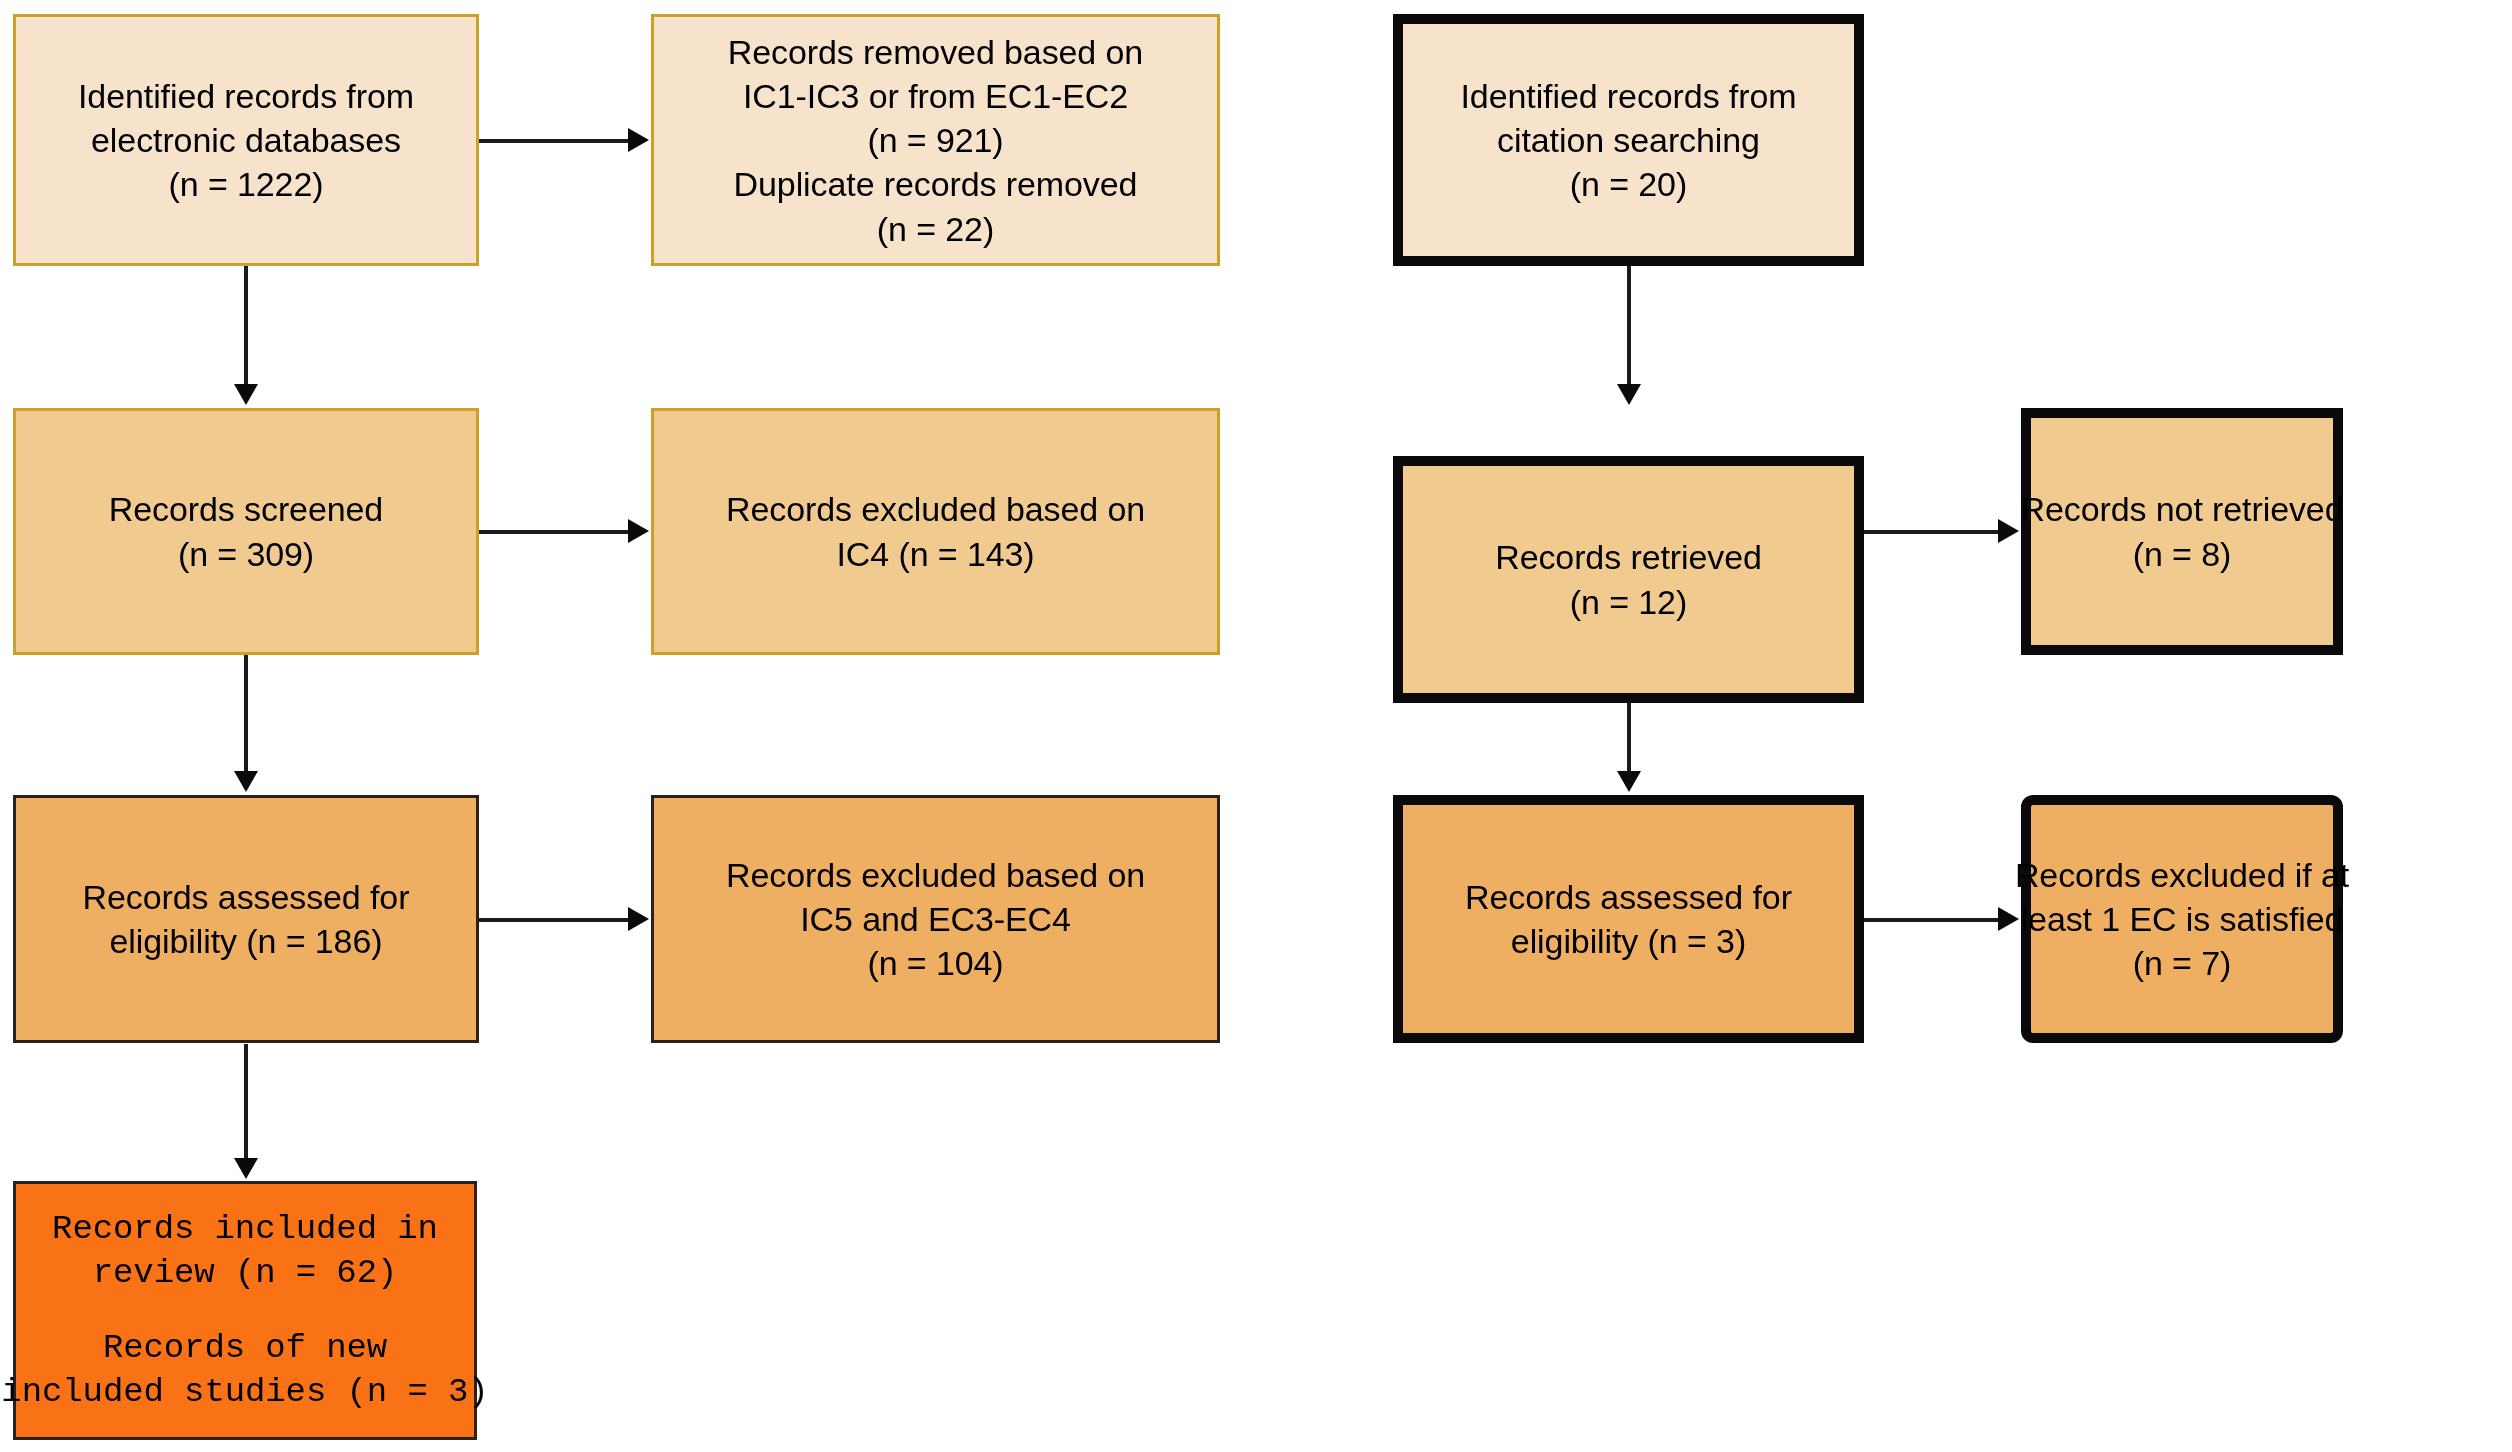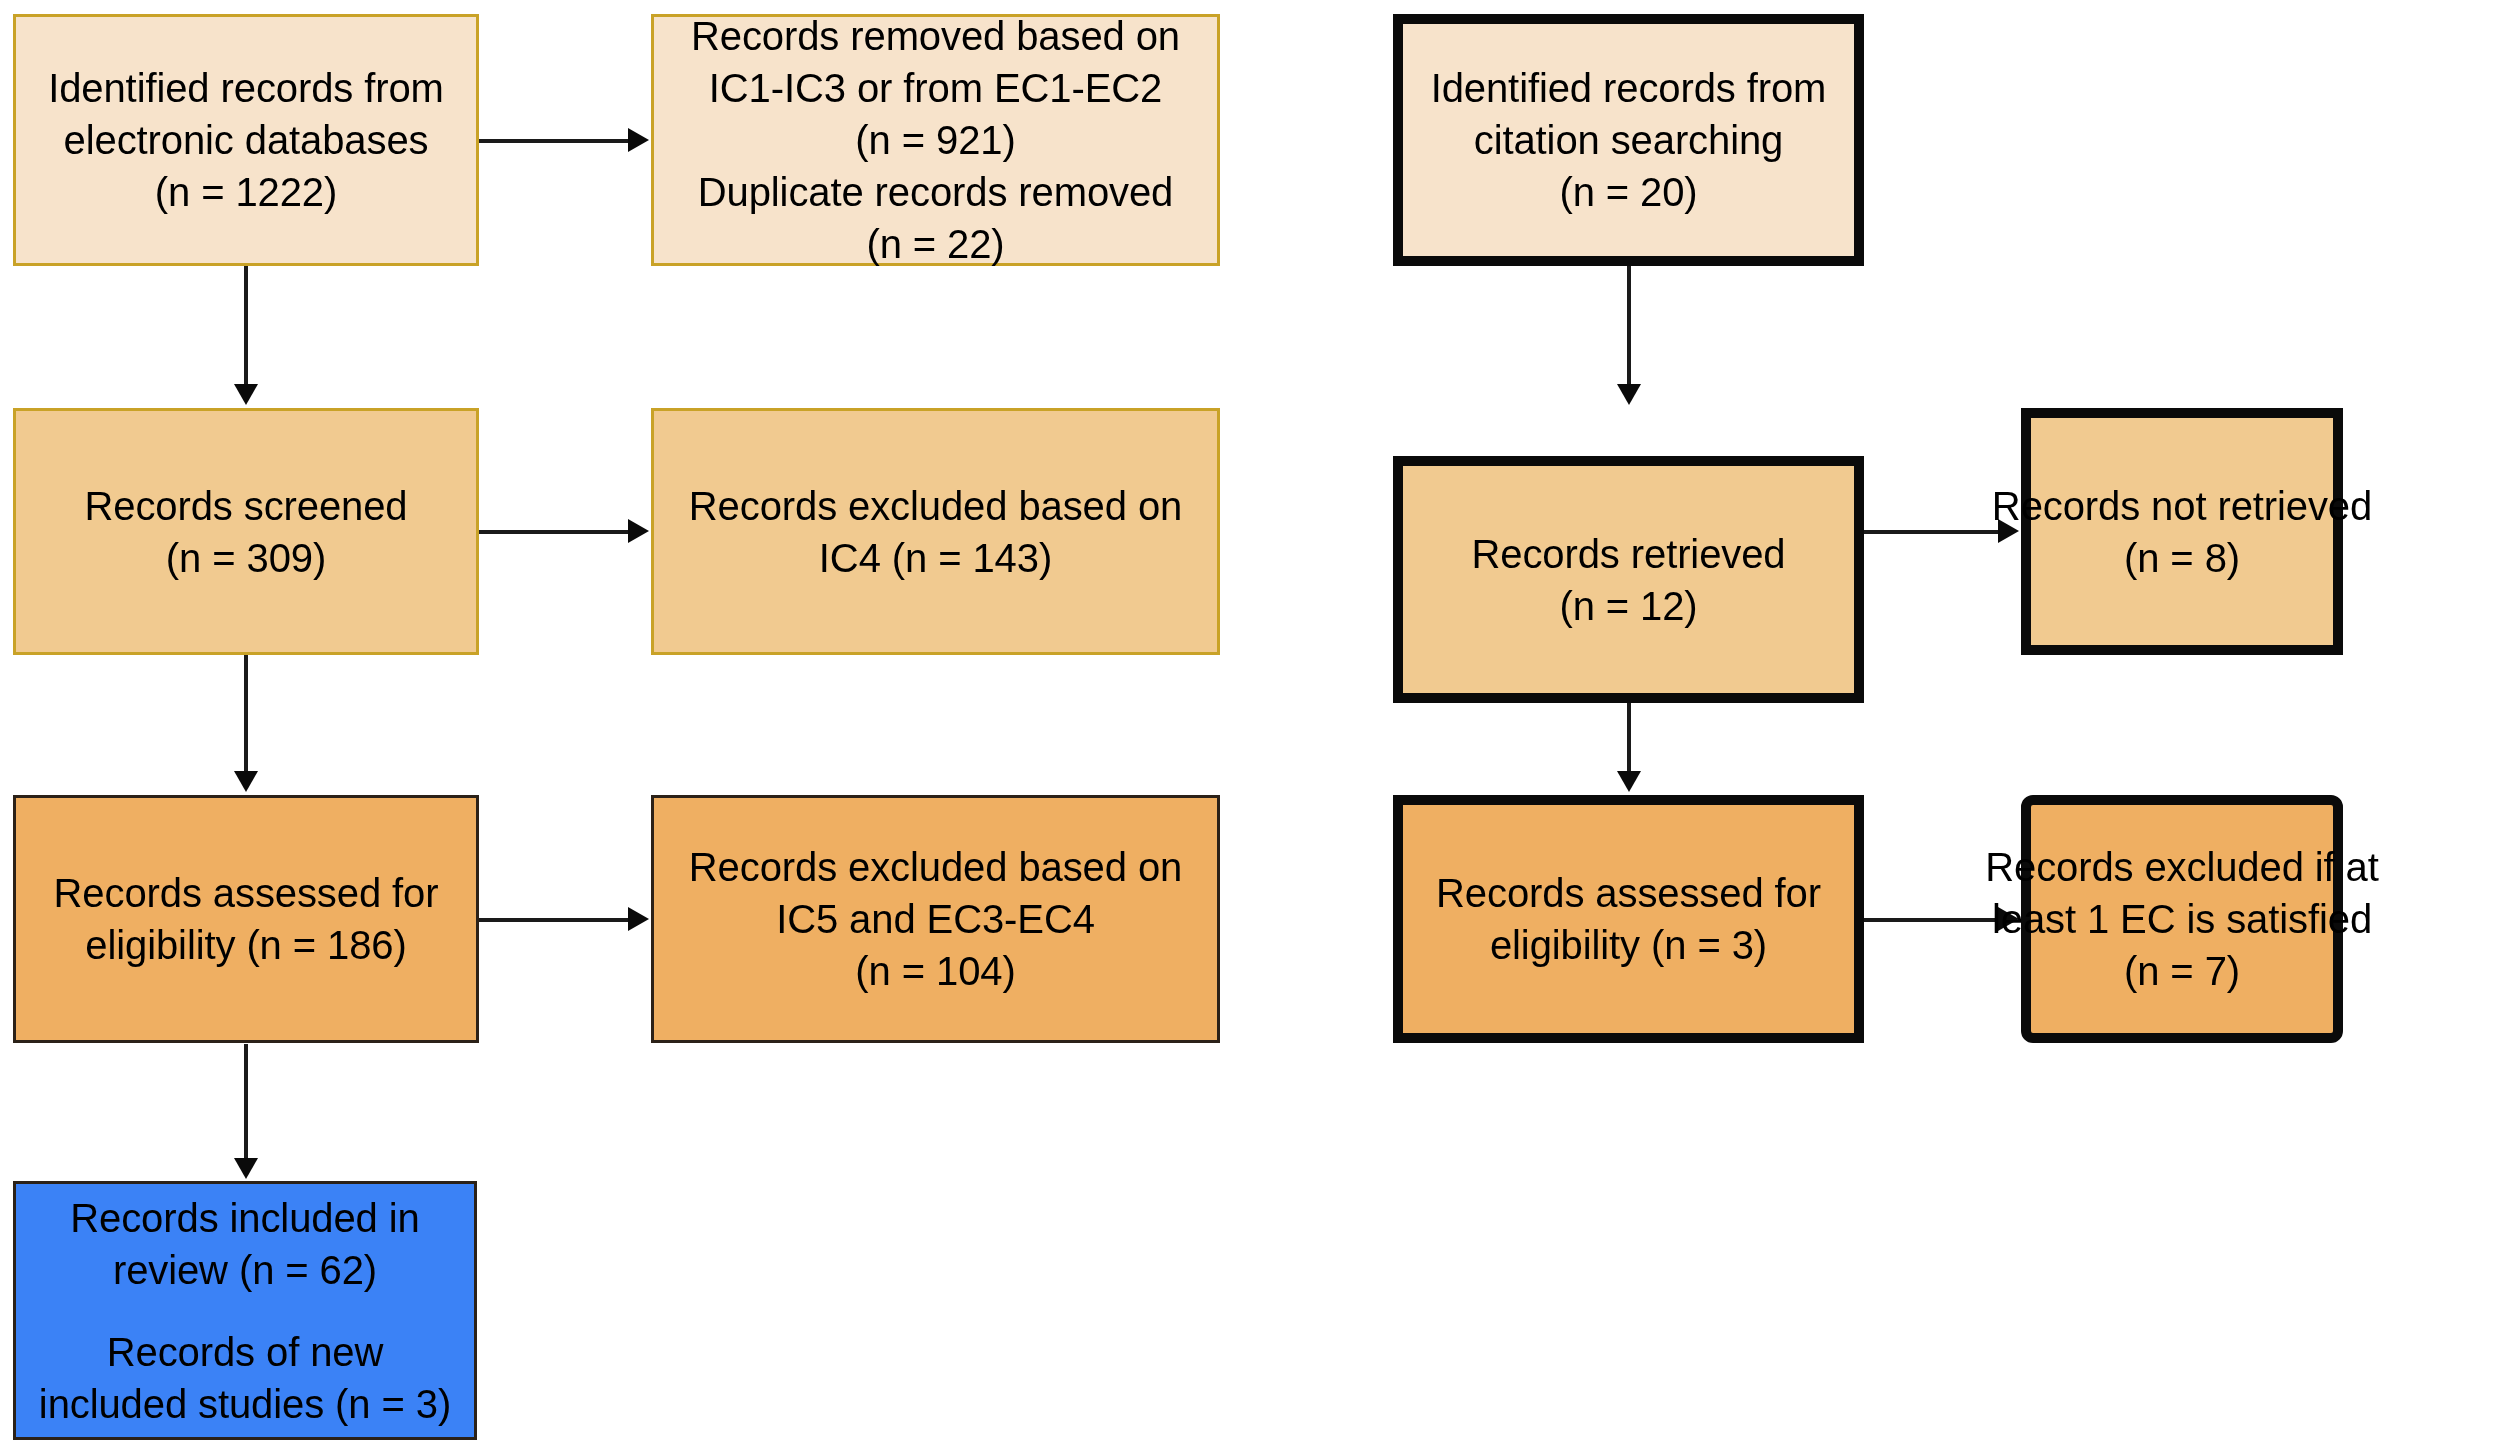--- a/index.html
+++ b/index.html
@@ -18,42 +18,42 @@
   }
   .box {
     position: absolute;
     box-sizing: border-box;
     display: flex;
     flex-direction: column;
     align-items: center;
     justify-content: center;
     text-align: center;
     color: #000000;
-    font-size: 40px;
+    font-size: 34px;
     line-height: 1.30;
     letter-spacing: -0.1px;
   }
   .box .line {
     display: block;
     white-space: nowrap;
   }
   .box .gap {
     display: block;
     height: 30px;
   }
   
   .thin-gold  { border: 3.6px solid #C9A227; }
   .thin-dark  { border: 3.6px solid #2B2118; }
   .thick-dark { border: 10.8px solid #0A0A0A; }
 
   
   .fill-1 { background: #F7E3CB; }
   .fill-2 { background: #F1CA90; }
   .fill-3 { background: #EFAF62; }
-  .fill-4 { background: #3b82f6; }
+  .fill-4 { background: #f97316; font-family: Liberation Mono, monospace; }
 
   
   .conn { position: absolute; }
   .v-line {
     position: absolute;
     width: 3.6px;
     background: #1A1A1A;
   }
   .h-line {
     position: absolute;

